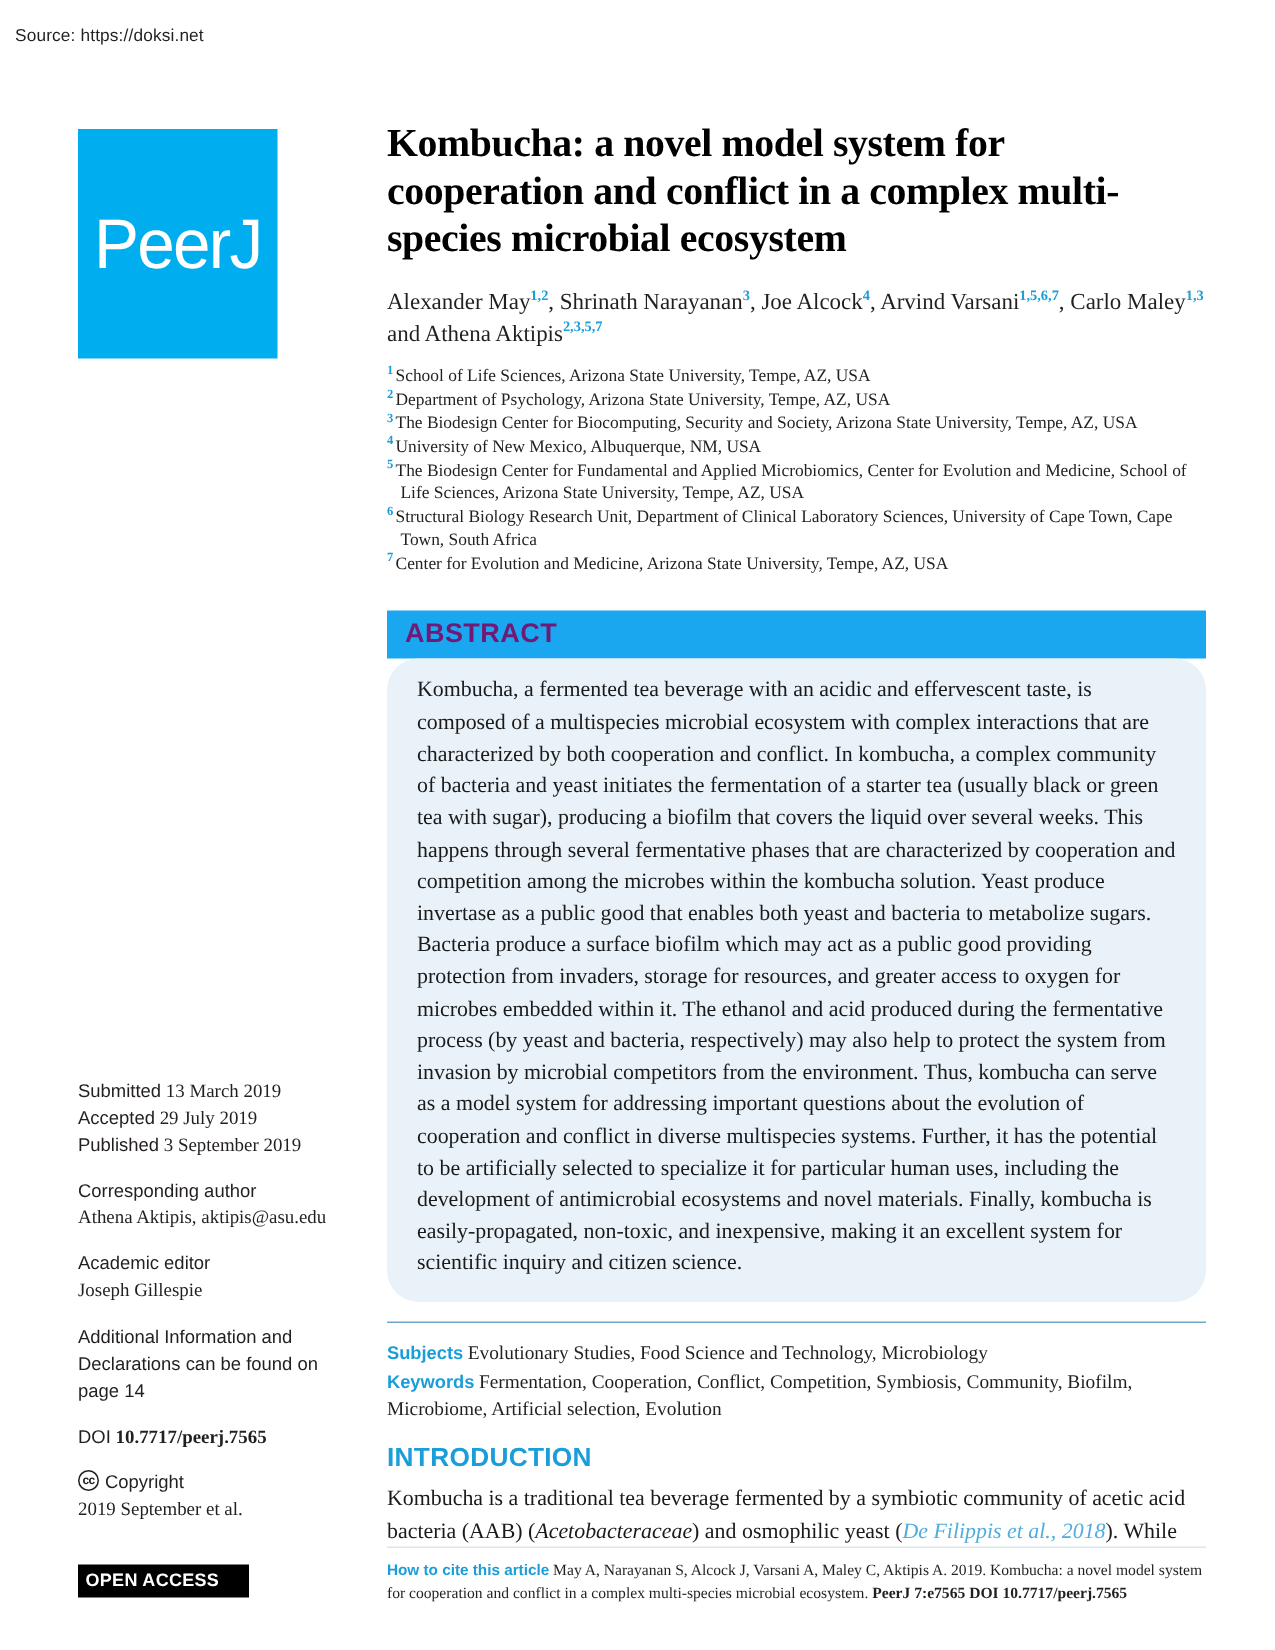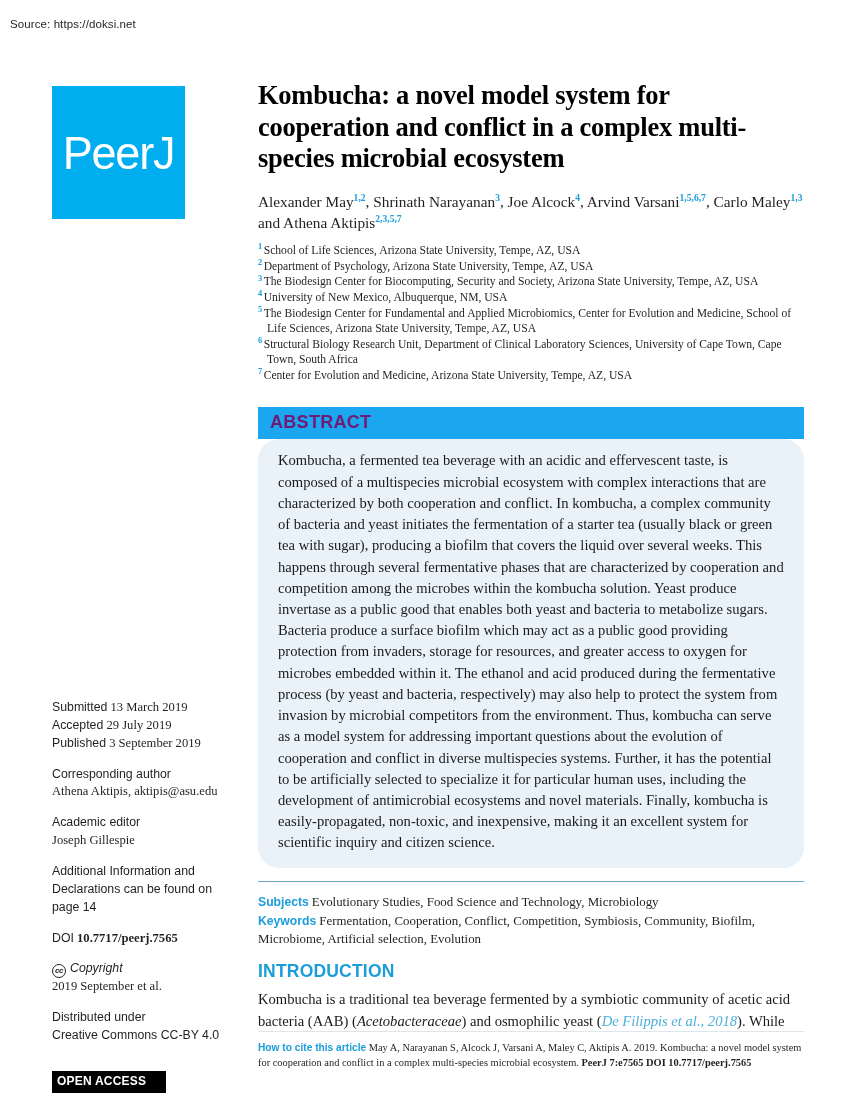--- a/index.html
+++ b/index.html
@@ -42,21 +42,21 @@
   .right-col {
     position: absolute;
     left: 258px;
     top: 80px;
     width: 546px;
   }
 
   
   .logo-square {
     width: 133px;
-    height: 133px;
+    height: 153px;
     background: #00AEEF;
     display: flex;
     align-items: center;
     justify-content: center;
     margin-bottom: 0;
   }
   .logo-text {
     font-family: "Liberation Sans", sans-serif;
     font-size: 45px;
     font-weight: 300;
@@ -89,21 +89,21 @@
     font-family: "Liberation Sans", sans-serif;
     font-size: 12.3px;
     display: block;
     line-height: 1.45;
   }
   .doi-num {
     font-family: "Liberation Serif", serif;
     font-weight: bold;
     font-size: 12.6px;
   }
-  .cc-row { display: flex; align-items: flex-end; gap: 4px; font-style: italic; }
+  .cc-row { display: flex; align-items: flex-start; gap: 4px; }
   .cc-icon {
     display: inline-flex;
     align-items: center;
     justify-content: center;
     width: 14px; height: 14px;
     border: 1.2px solid #231f20;
     border-radius: 50%;
     font-family: "Liberation Sans", sans-serif;
     font-size: 8px;
     font-weight: 600;
@@ -302,24 +302,20 @@
       </div>
 
       <div class="blk">
         <span class="cc-row">
           <span class="cc-icon">cc</span>
           <span class="lbl">Copyright</span>
         </span>
         <span class="val line">2019 September et al.</span>
       </div>
 
-      <div class="blk">
-        <span class="sans-line">Distributed under</span>
-        <span class="sans-line">Creative Commons CC-BY 4.0</span>
-      </div>
 
       <span class="oa-badge">OPEN ACCESS</span>
 
     </div>
   </div>
 
   <div class="right-col">
 
     <h1 class="title">Kombucha: a novel model system for cooperation and conflict in a complex multi-species microbial ecosystem</h1>
 

